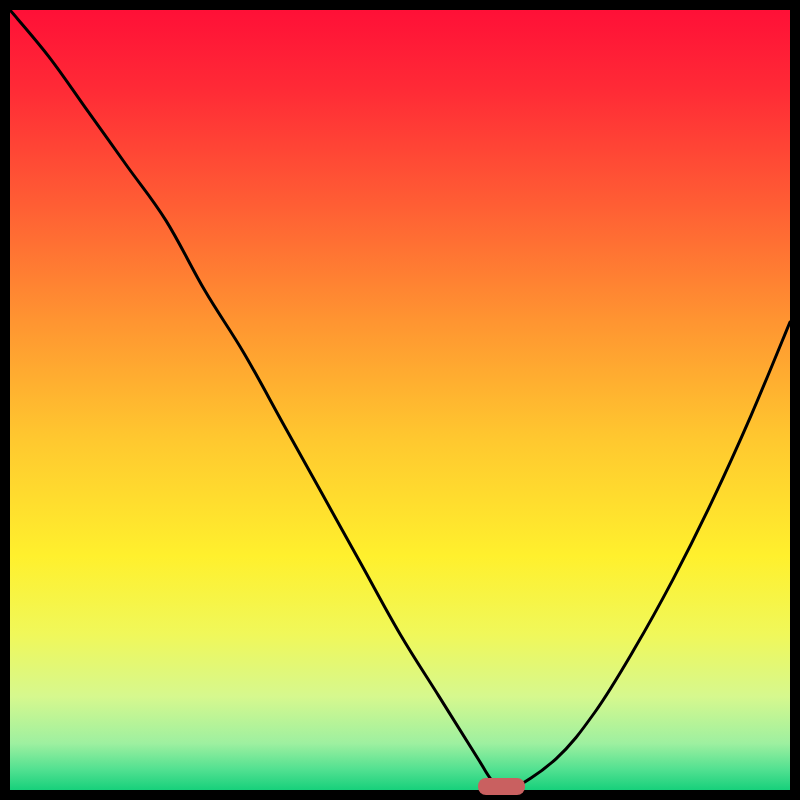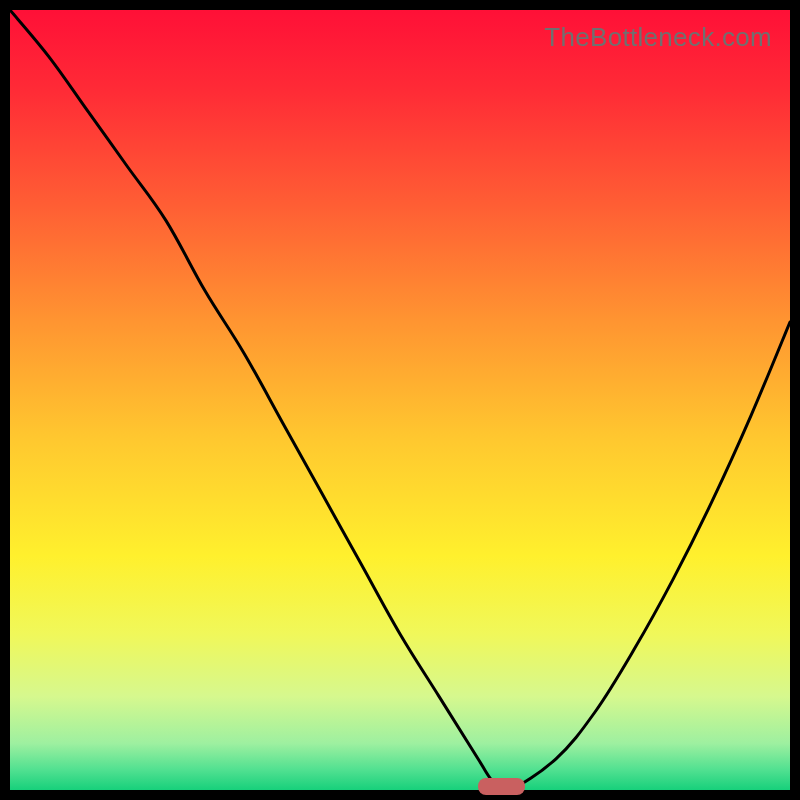--- a/index.html
+++ b/index.html
@@ -62,14 +62,13 @@
           <stop offset="97.5%" stop-color="#4fe090"></stop>
           <stop offset="100%" stop-color="#17d07b"></stop>
         </linearGradient>
     </defs>
     <rect x="0" y="0" width="780" height="780" fill="url(#bg-grad)"></rect>
     <path id="curve" fill="none" stroke="#000000" stroke-width="3" stroke-linecap="round" stroke-linejoin="round" d="M 0 0 C 7.02 8.424000000000012 24.96 28.548000000000073 39 46.80000000000007 C 53.04 65.05200000000006 63.96 81.74399999999999 78 101.39999999999998 C 92.03999999999999 121.05599999999997 102.96000000000001 136.344 117 156 C 131.04 175.656 141.96 188.13600000000002 156 210.60000000000002 C 170.04 233.06400000000002 180.96 256.932 195 280.8 C 209.04 304.668 219.96 319.33199999999994 234 343.19999999999993 C 248.04 367.0679999999999 258.96 388.12800000000004 273 413.40000000000003 C 287.04 438.672 297.96 458.32800000000003 312 483.6 C 326.04 508.872 336.96 528.5279999999999 351 553.8 C 365.04 579.072 375.96 600.132 390 624 C 404.04 647.868 414.96000000000004 663.936 429.00000000000006 686.4 C 443.0400000000001 708.8639999999999 458.172 733.356 468 748.8 C 477.828 764.2439999999999 477.98400000000004 766.5840000000001 483.6 772.2 C 489.216 777.816 487.968 784.212 499.2 780 C 510.43199999999996 775.788 530.556 762.8399999999999 546 748.8 C 561.444 734.76 570.96 721.656 585 702 C 599.04 682.344 609.96 663.4680000000001 624 639.6 C 638.04 615.732 648.96 596.076 663 569.4 C 677.04 542.7239999999999 687.96 520.884 702 491.4 C 716.04 461.916 726.96 437.892 741 405.6 C 755.04 373.30800000000005 772.98 328.848 780 312"></path>
   </svg>
 
   <div id="marker" class="marker" style="left: 468px; top: 767.52px; width: 46.8px; height: 17.16px; background: rgb(201, 96, 96);"></div>
 
-  <div class="watermark">TheBottleneck.com</div>
 </div>
 
 </body></html>

